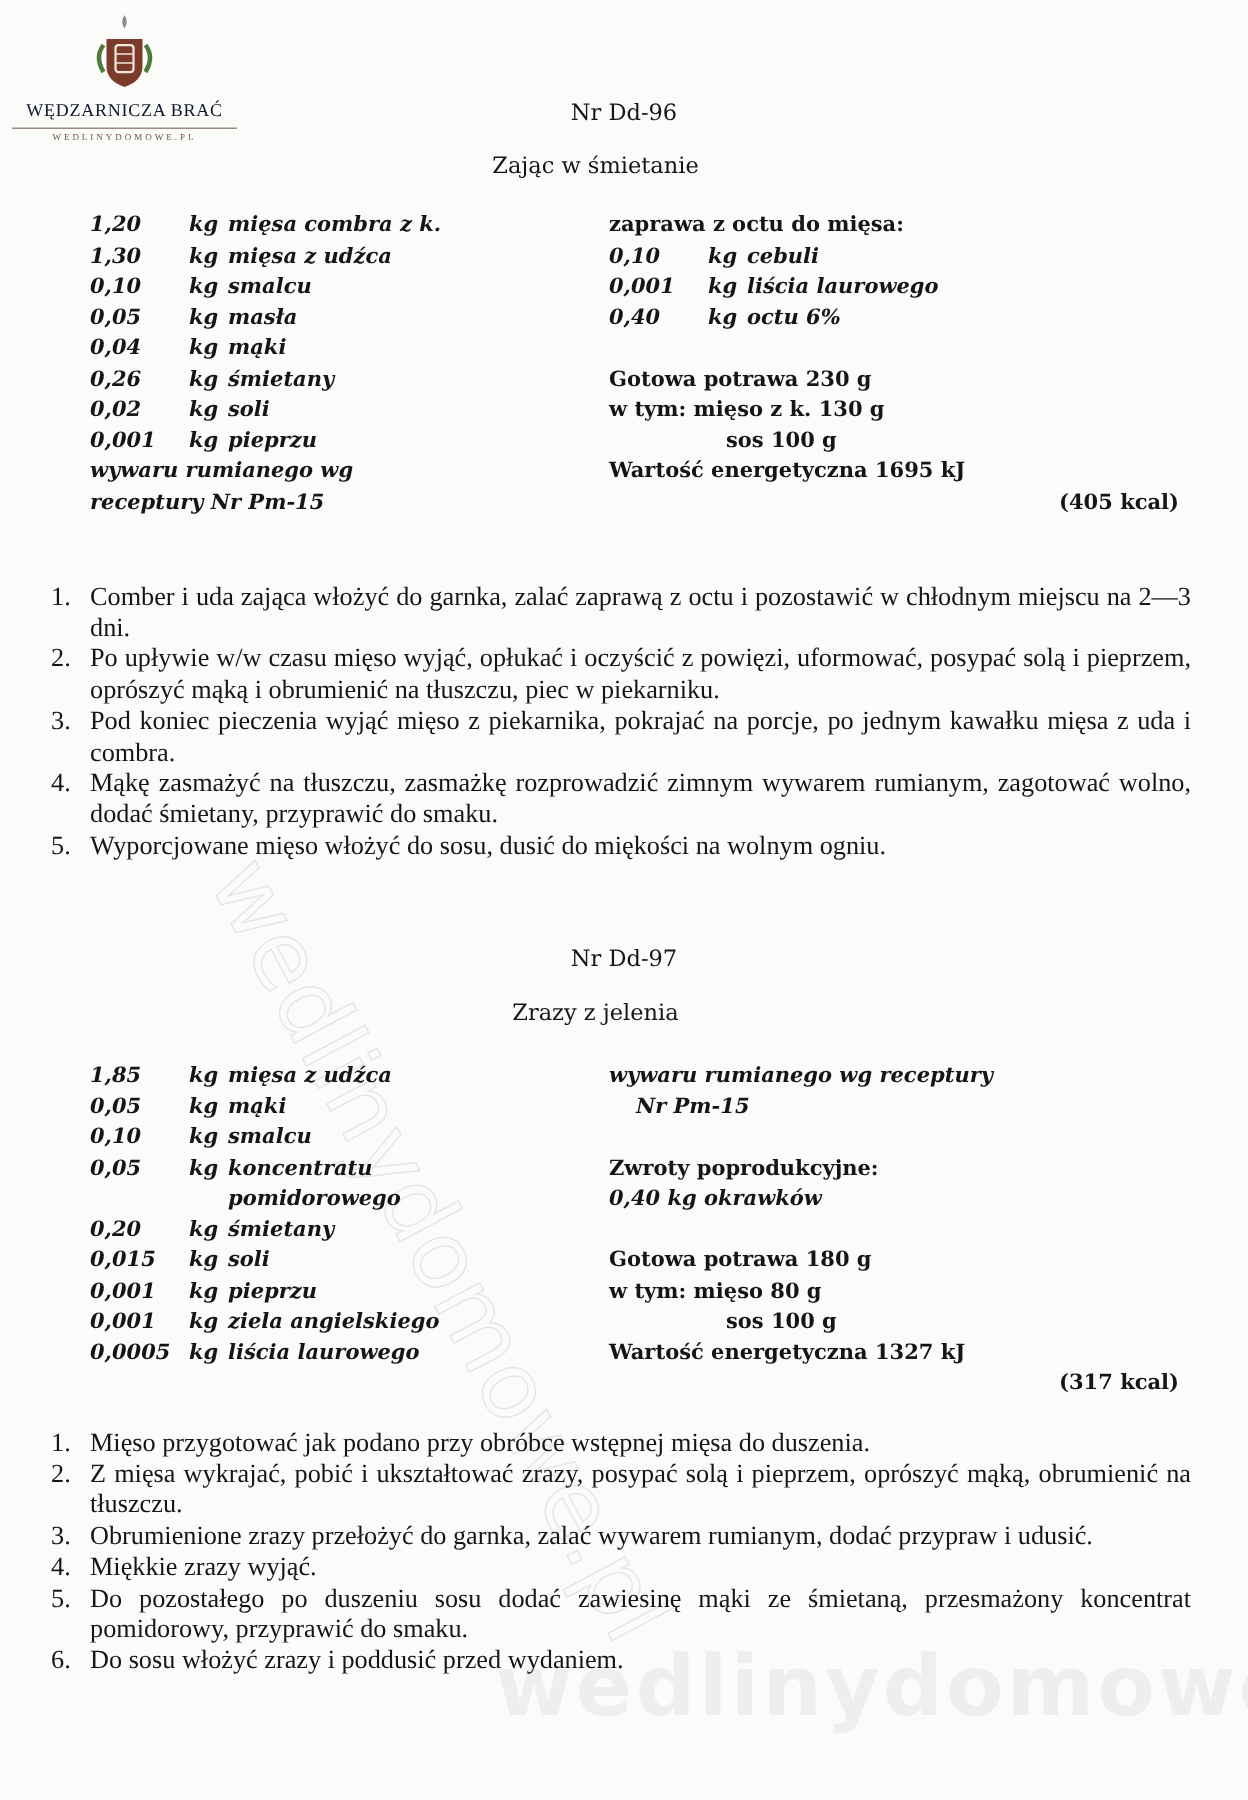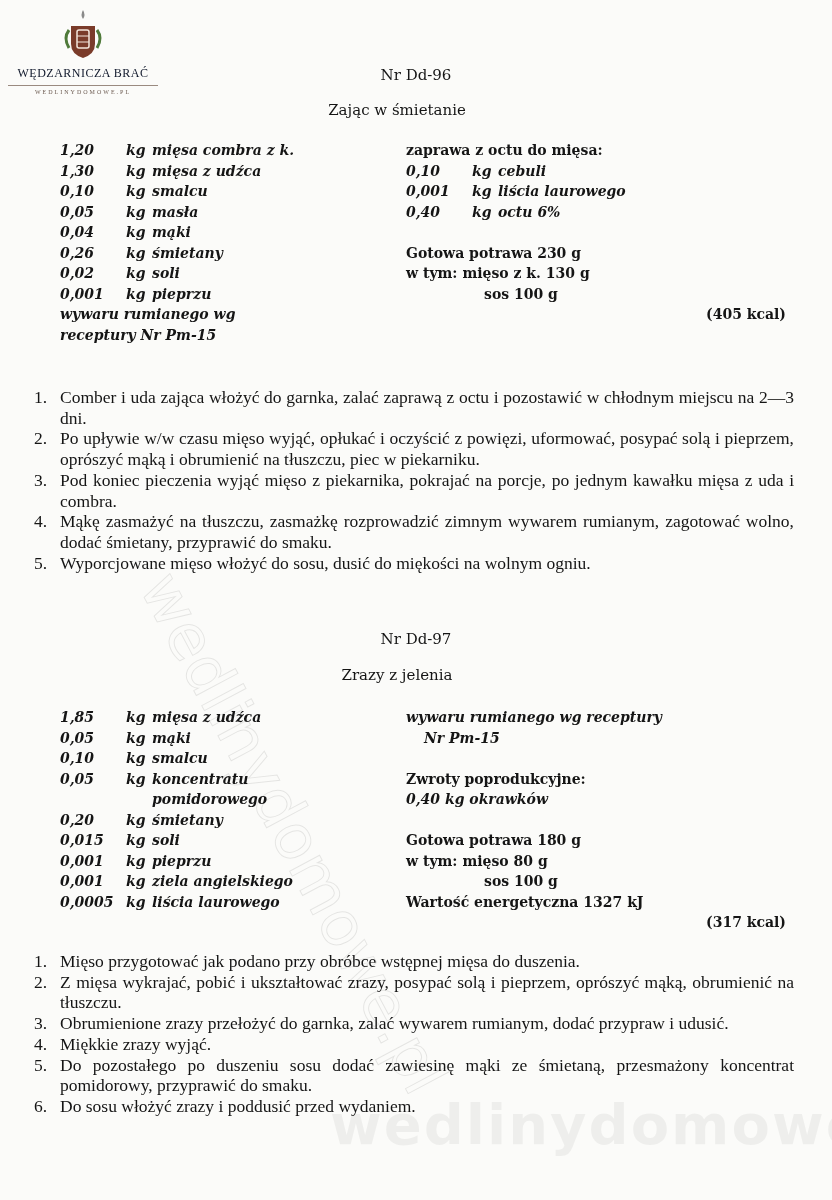--- a/index.html
+++ b/index.html
@@ -73,20 +73,21 @@
 
 <div class="col" style="left:406px; top:140px; width:380px;">
   <div class="plain">zaprawa z octu do mięsa:</div>
   <div class="ing"><span class="qty">0,10</span><span class="unit">kg</span><span>cebuli</span></div>
   <div class="ing"><span class="qty">0,001</span><span class="unit">kg</span><span>liścia laurowego</span></div>
   <div class="ing"><span class="qty">0,40</span><span class="unit">kg</span><span>octu 6%</span></div>
   <div class="sp"></div>
   <div class="plain">Gotowa potrawa 230 g</div>
   <div class="plain"><span>w tym:</span> <span class="it">mięso z k. 130 g</span></div>
   <div class="plain" style="padding-left:78px;"><span class="it">sos 100 g</span></div>
+  <div class="plain">Wartość energetyczna 1695 kJ</div>
   <div class="plain right">(405 kcal)</div>
 </div>
 
 <ol class="steps" style="top:387px;">
   <li><span class="num">1.</span><span>Comber i uda zająca włożyć do garnka, zalać zaprawą z octu i pozostawić w chłodnym miejscu na 2—3 dni.</span></li>
   <li><span class="num">2.</span><span>Po upływie w/w czasu mięso wyjąć, opłukać i oczyścić z powięzi, uformować, posypać solą i pieprzem, oprószyć mąką i obrumienić na tłuszczu, piec w piekarniku.</span></li>
   <li><span class="num">3.</span><span>Pod koniec pieczenia wyjąć mięso z piekarnika, pokrajać na porcje, po jednym kawałku mięsa z uda i combra.</span></li>
   <li><span class="num">4.</span><span>Mąkę zasmażyć na tłuszczu, zasmażkę rozprowadzić zimnym wywarem rumianym, zagotować wolno, dodać śmietany, przyprawić do smaku.</span></li>
   <li><span class="num">5.</span><span>Wyporcjowane mięso włożyć do sosu, dusić do miękości na wolnym ogniu.</span></li>
 </ol>

